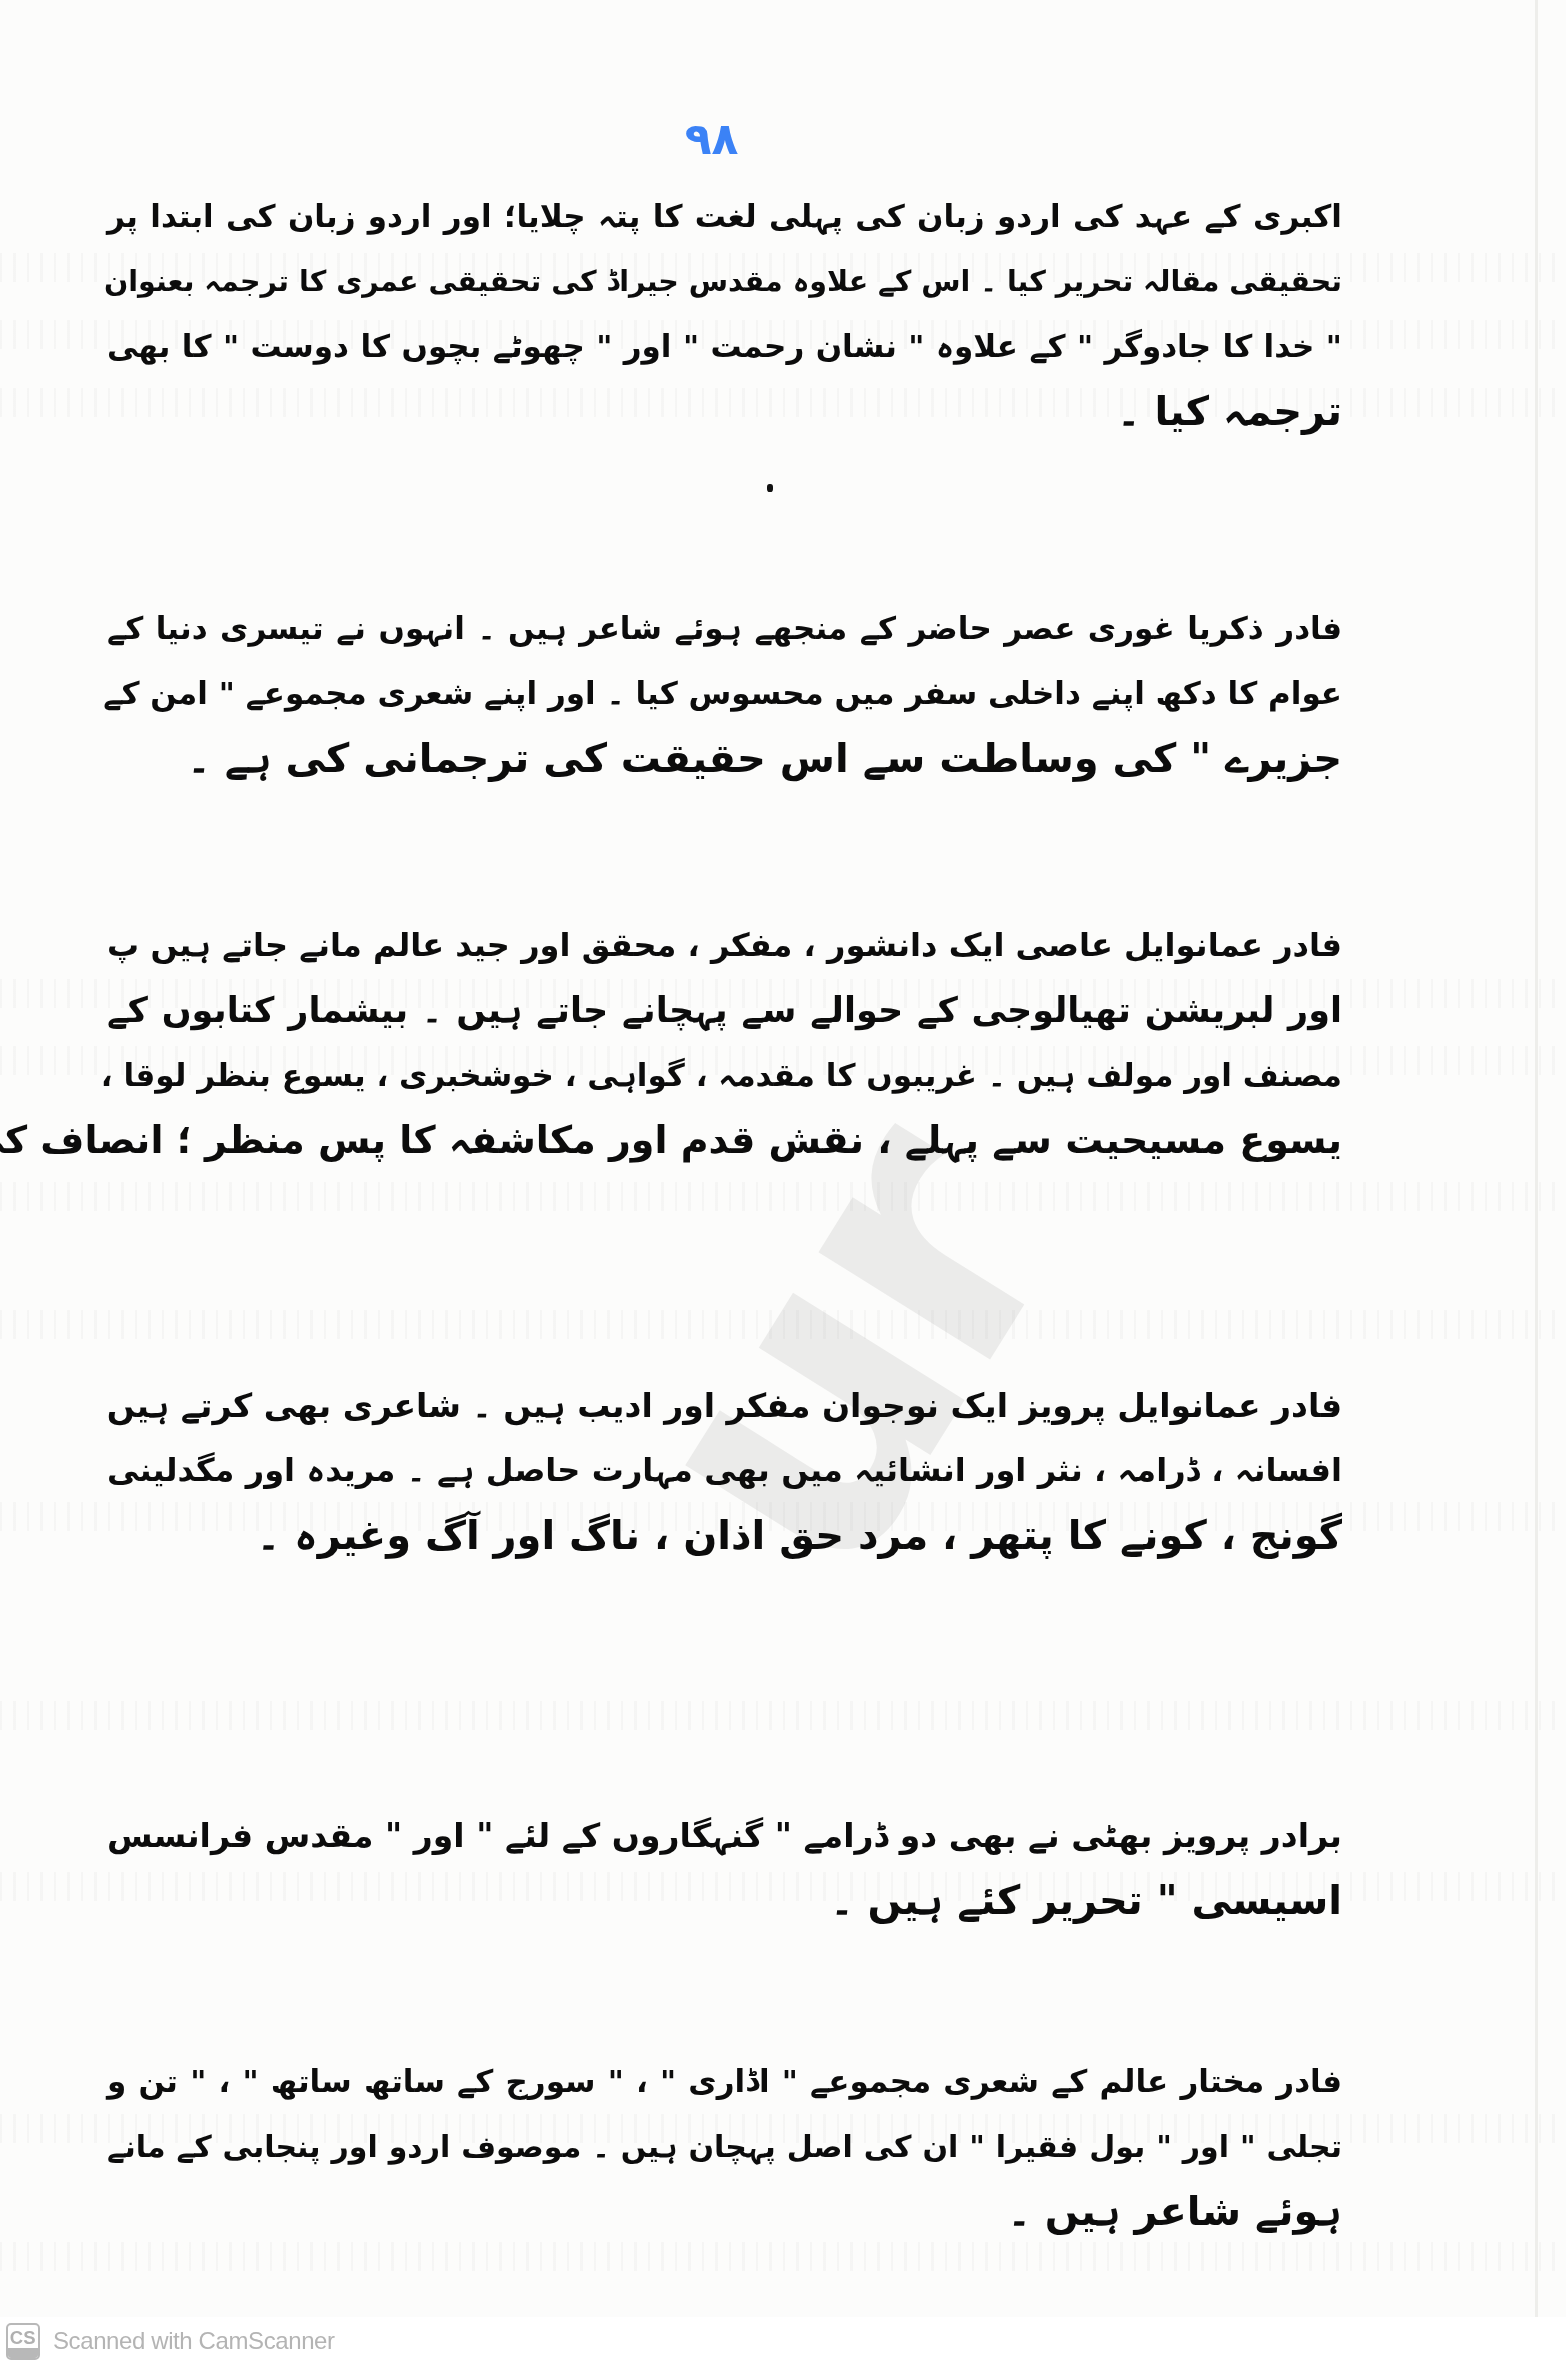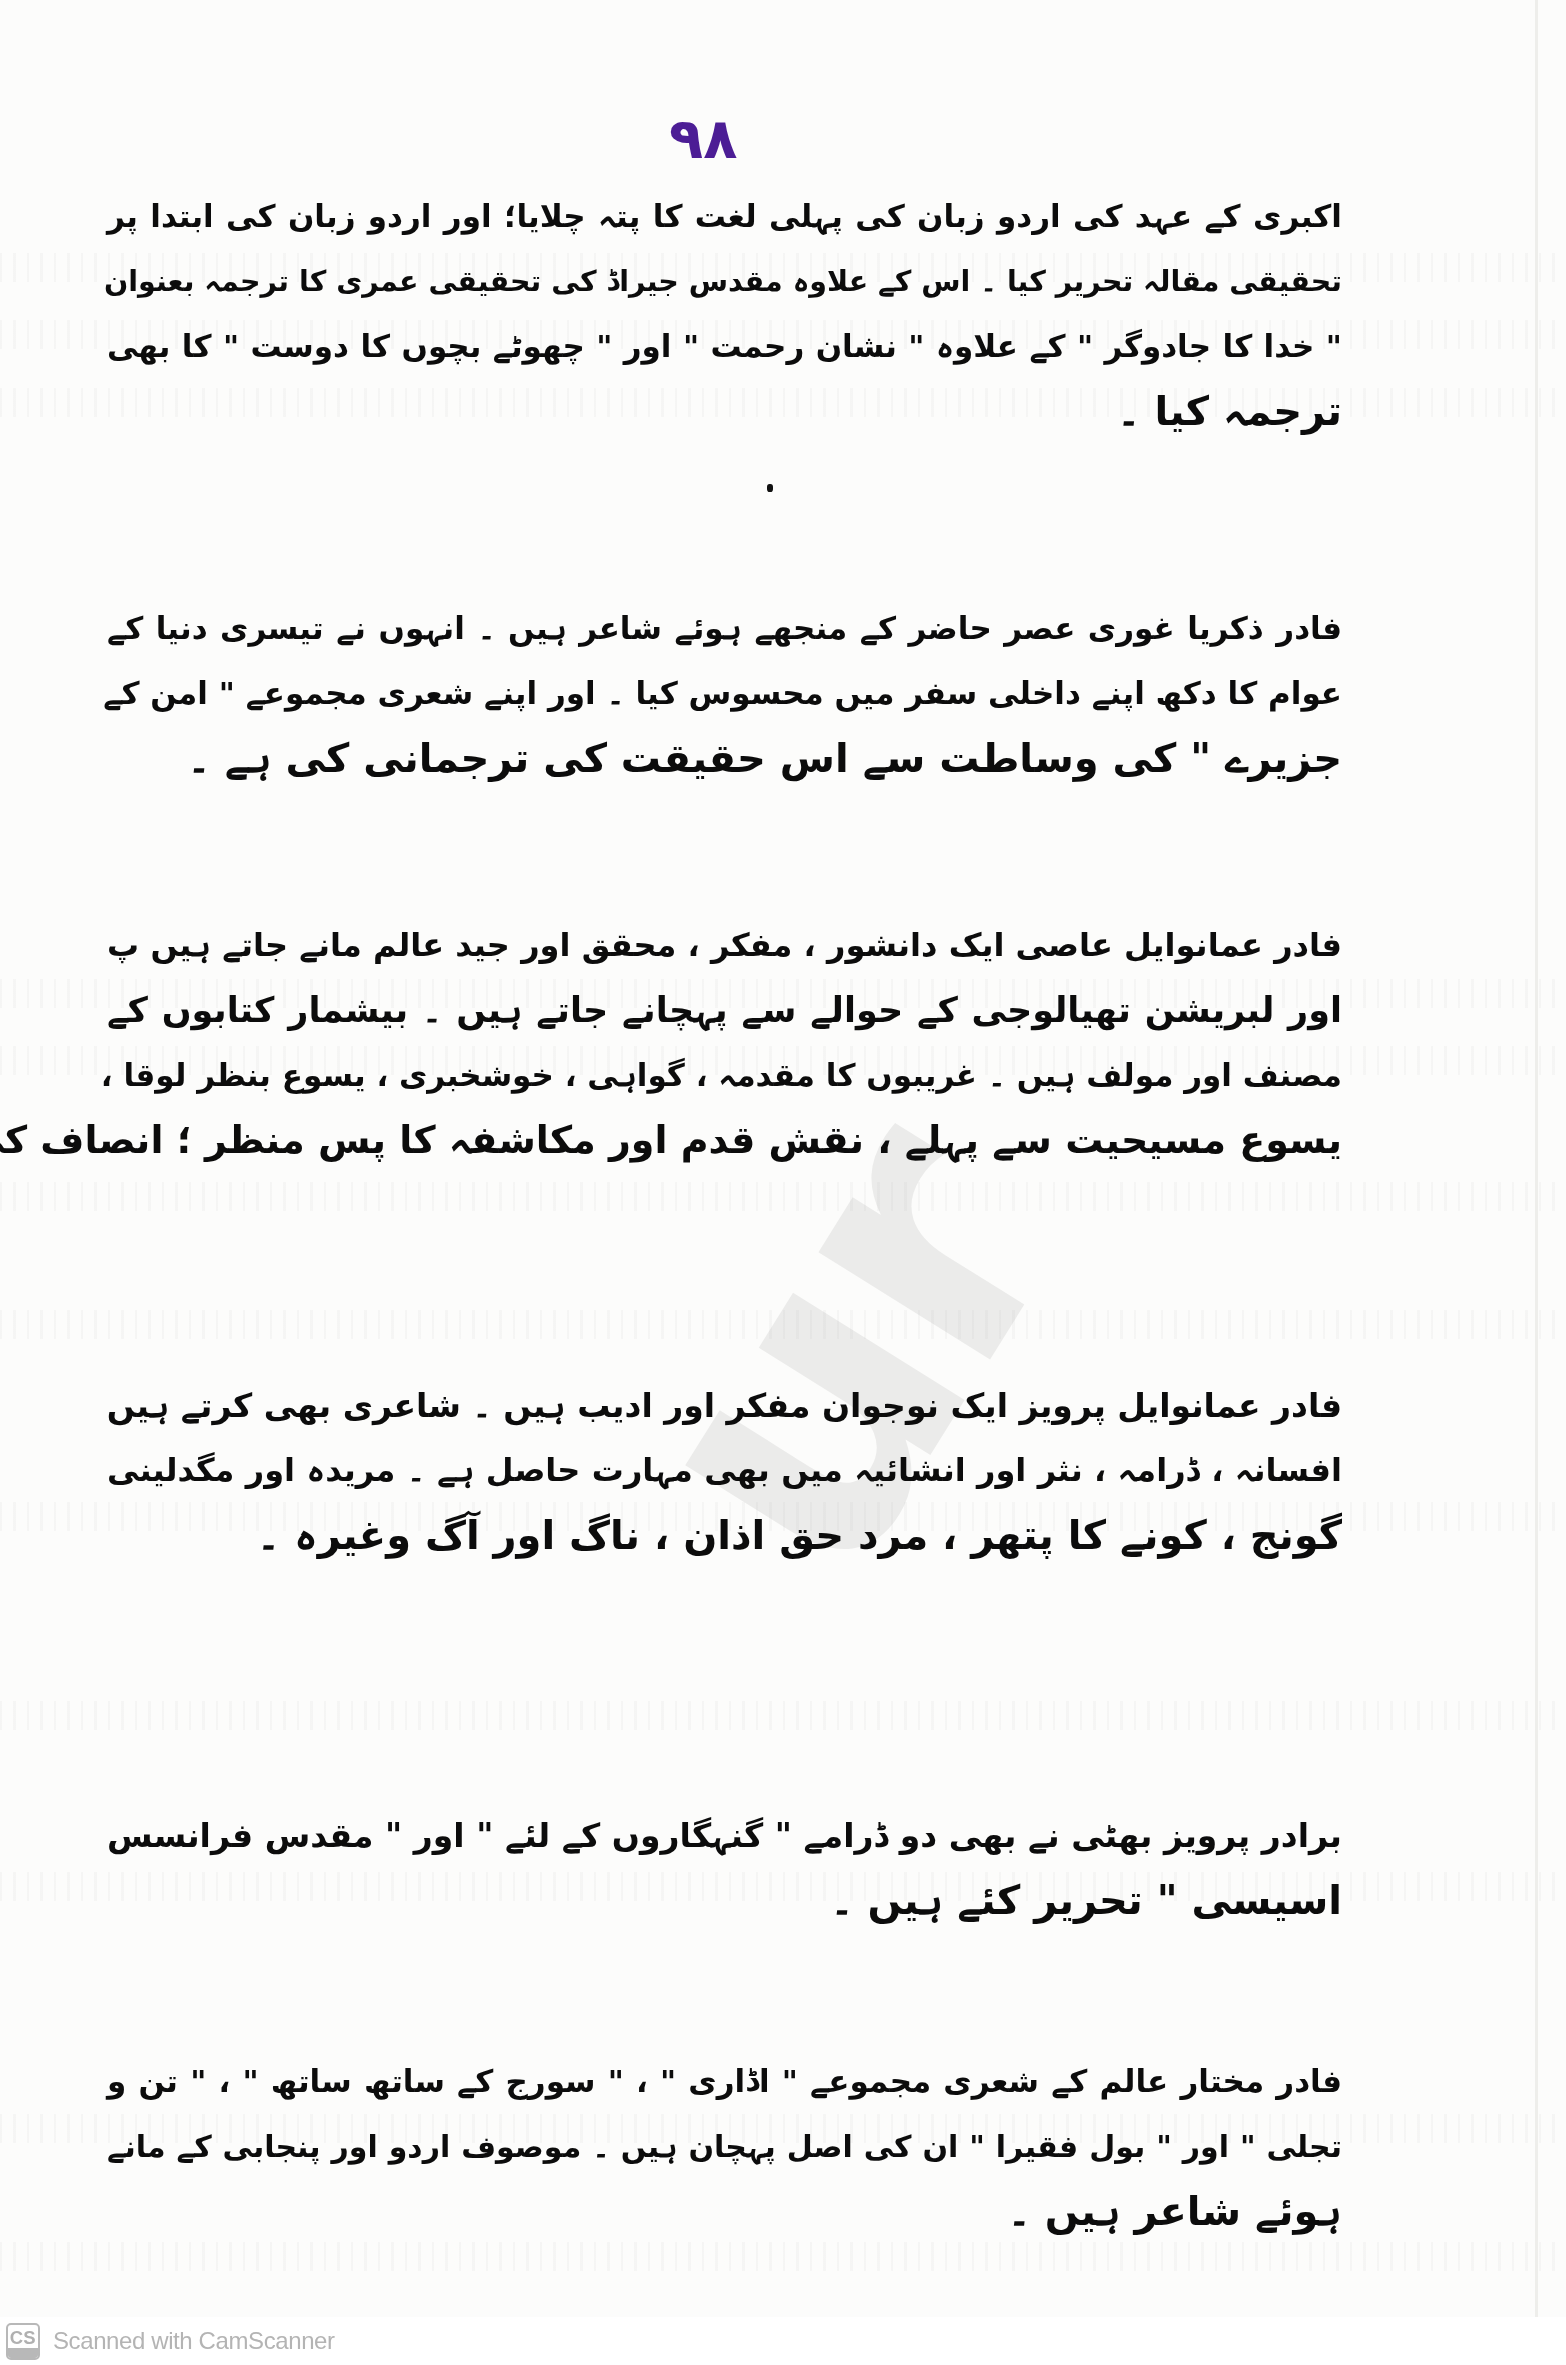--- a/index.html
+++ b/index.html
@@ -57,25 +57,25 @@
       text-align: center;
       letter-spacing: -14.2px;
       pointer-events: none;
       white-space: nowrap;
     }
     .page-number {
       position: absolute;
       top: 114px;
       left: 669px;
       width: 85px;
-      text-align: left;
-      font-family: "DejaVu Sans", sans-serif;
-      font-weight: bold;
-      font-size: 56px;
-      color: #4c1d95;
+      text-align: center;
+      font-family: "DejaVu Sans", sans-serif;
+      font-weight: bold;
+      font-size: 44px;
+      color: #3b82f6;
       line-height: 50px;
     }
     .text-block {
       position: absolute;
       left: 107px;
       width: 1235px;
       direction: rtl;
       unicode-bidi: embed;
       font-family: "DejaVu Sans", sans-serif;
       font-weight: bold;

